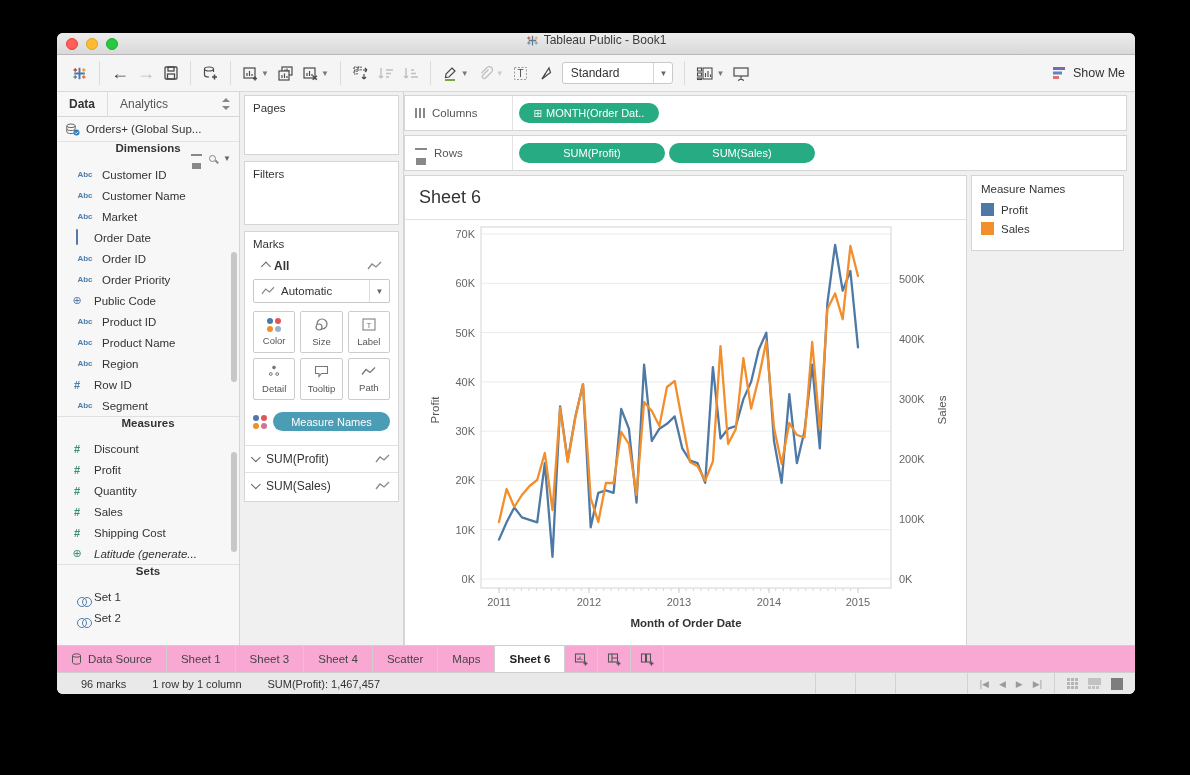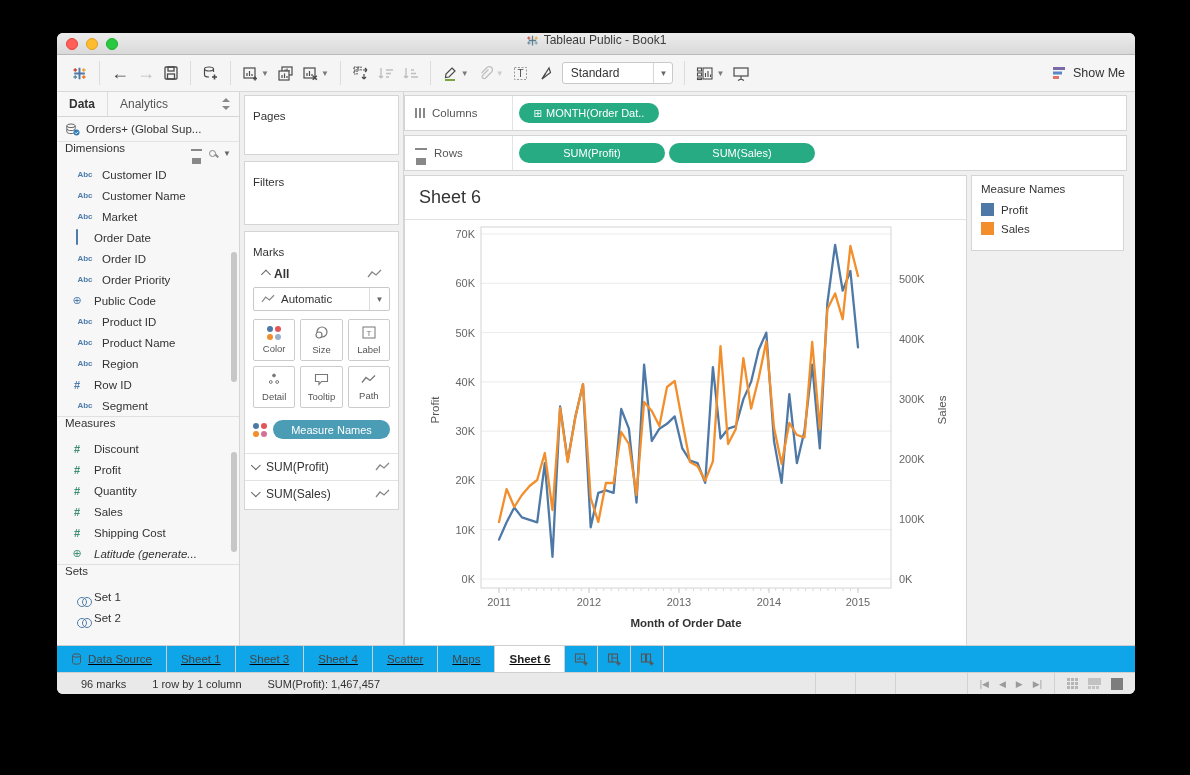--- a/index.html
+++ b/index.html
@@ -35,21 +35,21 @@
   .side-tabs { height:25px; display:flex; align-items:stretch; border-bottom:1px solid #d5d5d5; font-size:12px; }
   .side-tab { display:flex; align-items:center; justify-content:center; padding:0 12px; color:#333; }
   .side-tab.active { font-weight:bold; background:#f7f7f7; }
   .side-tab.inactive { color:#555; border-left:1px solid #ddd; }
   .side-tab-spacer { flex:1; }
   .updown { width:14px; margin-right:6px; align-self:center; position:relative; height:12px; }
   .updown::before,.updown::after{ content:""; position:absolute; left:3px; border-left:4px solid transparent; border-right:4px solid transparent; }
   .updown::before{ top:0; border-bottom:4px solid #888; }
   .updown::after{ bottom:0; border-top:4px solid #888; }
   .datasource-row { height:25px; display:flex; align-items:center; padding:0 8px; gap:6px; font-size:11.5px; color:#333; border-bottom:1px solid #e3e3e3; }
-  .section-head { height:22px; display:flex; padding:0 8px; font-size:11.5px; font-weight:normal; color:#333; border-top:1px solid #e0e0e0; }
+  .section-head { height:22px; display:flex; align-items:center; padding:0 8px; font-size:11.5px; font-weight:bold; color:#333; border-top:1px solid #e0e0e0;flex-direction:column; }
   .section-head.first { border-top:none; }
   .head-icons { margin-left:auto; display:flex; align-items:center; gap:7px; color:#777; }
   .lines-ic { width:11px; height:9px; border-top:2px solid #888; box-shadow:0 3px 0 -1px #888, 0 7px 0 -1px #888; }
   .search-ic { width:7px; height:7px; border:1.5px solid #888; border-radius:50%; position:relative; }
   .search-ic::after{ content:""; position:absolute; width:4px; height:1.5px; background:#888; transform:rotate(45deg); right:-4px; bottom:-1px; }
   .caret-ic { font-size:8px; color:#666; }
   .field-row { height:21px; display:flex; align-items:center; padding-left:10px; gap:7px; font-size:11.5px; color:#333; }
   .fi { width:20px; text-align:center; flex:0 0 20px; }
   .fi-abc { font-size:8px; font-weight:bold; color:#4f7dab; letter-spacing:0;margin-left:8px; }
   .fi-hash { font-size:11px; font-weight:bold; }
@@ -58,21 +58,21 @@
   .fi-cal { width:11px; height:10px; border:1.5px solid #4f7dab; border-top-width:3px; border-radius:1px; margin:0 auto; }
   .fi-venn { position:relative; width:14px; height:10px; margin:0 auto; }
   .fi-venn::before,.fi-venn::after{ content:""; position:absolute; width:8px; height:8px; border:1.3px solid #4f7dab; border-radius:50%; top:0; }
   .fi-venn::before{ left:0; } .fi-venn::after{ left:5px; }
   .field-italic { font-style:italic; }
   .sb-thumb { position:absolute; right:2px; width:6px; border-radius:3px; background:#c7c7c7; }
 
   
   .cards-col { width:164px; flex:0 0 164px; background:#f0f0f0; border-right:1px solid #d5d5d5; padding:3px 4px; display:flex; flex-direction:column; gap:6px; }
   .card { background:#fff; border:1px solid #d5d5d5; font-size:11.5px; color:#333; }
-  .card .card-label { padding:14px 8px 4px; }
+  .card .card-label { padding:6px 8px 4px; }
   .card.pages { height:60px; }
   .card.filters { height:64px; }
   .card.marks { padding-bottom:2px; }
   .all-row { display:flex; align-items:center; padding:5px 16px 6px; gap:6px; }
   .all-row .lbl { font-weight:bold; font-size:12px; }
   .chev { width:7px; height:7px; border-left:1.5px solid #666; border-bottom:1.5px solid #666; display:inline-block; }
   .chev.up { transform:rotate(135deg) translate(-1px,-1px); }
   .chev.down { transform:rotate(-45deg) translate(1px,-2px); }
   .squig { margin-left:auto; }
   .auto-dd { margin:0 8px 8px; height:24px; border:1px solid #c9c9c9; border-radius:2px; background:#fff; display:flex; align-items:center; padding-left:7px; gap:6px; }
@@ -98,21 +98,21 @@
 
   .content-row { flex:1; display:flex; align-items:flex-start; gap:4px; min-height:0; }
   .chart-card { width:563px; flex:0 0 563px; height:475px; background:#fff; border:1px solid #d5d5d5; display:flex; flex-direction:column; }
   .sheet-title { height:44px; flex:0 0 44px; display:flex; align-items:center; padding-left:14px; font-size:18px; color:#333; border-bottom:1px solid #e1e1e1; }
   .legend-card { width:153px; background:#fff; border:1px solid #d5d5d5; padding:7px 9px 9px; }
   .legend-title { font-size:11.5px; color:#333; margin-bottom:8px; }
   .legend-item { display:flex; align-items:center; gap:7px; font-size:11.5px; color:#333; margin-bottom:6px; }
   .legend-swatch { width:13px; height:13px; display:inline-block; }
 
   
-  .tabbar { height:27px; flex:0 0 27px; background:#0ea5e9; border-top:1px solid #cfcfcf; display:flex; align-items:stretch;text-decoration:underline; }
+  .tabbar { height:27px; flex:0 0 27px; background:#f9a8d4; border-top:1px solid #cfcfcf; display:flex; align-items:stretch; }
   .sheet-tab { display:flex; align-items:center; justify-content:center; gap:6px; padding:0 14px; font-size:11.5px; color:#444; border-right:1px solid #cfcfcf; }
   .sheet-tab.active { background:#fff; font-weight:bold; color:#222; }
   .icon-tab { width:33px; display:flex; align-items:center; justify-content:center; border-right:1px solid #cfcfcf; color:#555; }
 
   
   .statusbar { height:22px; flex:0 0 22px; background:#e9e9e9; border-top:1px solid #cfcfcf; display:flex; align-items:center; font-size:11px; color:#333; }
   .status-left { display:flex; gap:26px; padding-left:24px; }
   .status-right { margin-left:auto; display:flex; align-items:stretch; height:100%; }
   .status-cell { border-left:1px solid #d2d2d2; height:100%; display:flex; align-items:center; justify-content:center; }
   .nav-glyphs { gap:10px; padding:0 12px; color:#9a9a9a; font-size:9px; display:flex; align-items:center; }

